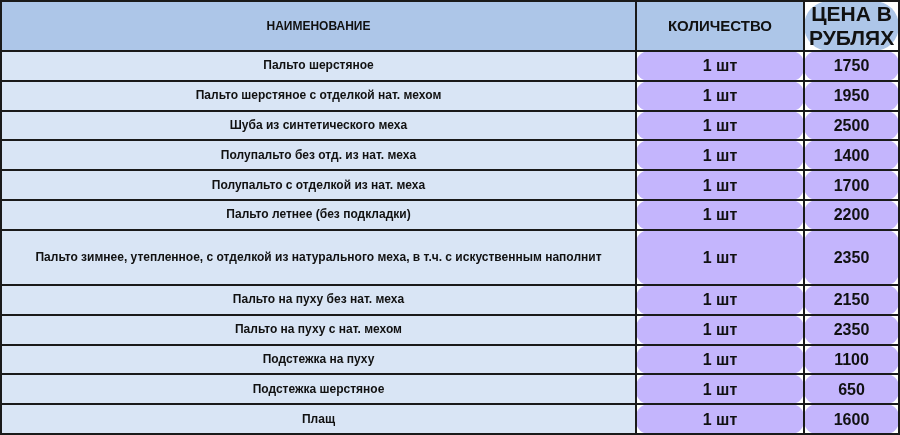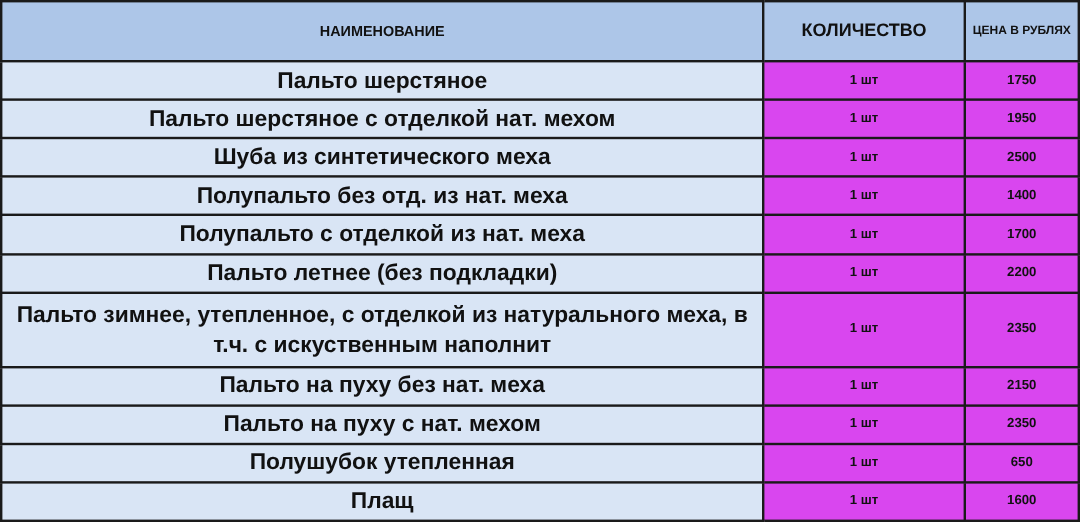--- a/index.html
+++ b/index.html
@@ -20,23 +20,23 @@
     padding: 0 4px;
     line-height: 25px;
   }
   table.price-table th {
     background: #adc6e8;
     height: 48px;
     line-height: 24px;
   }
   th.col-name { font-size: 12px; width: 625px; }
   th.col-qty { font-size: 15px; width: 158px; margin-top: 30px; }
-  th.col-price { font-size: 10px; }
-  td.cell-name { background: #d9e5f5; font-size: 19px; }
-  td.cell-qty, td.cell-price { background: #d946ef; font-size: 11px; }
+  th.col-price { font-size: 21px; border-radius: 25px; }
+  td.cell-name { background: #d9e5f5; font-size: 12px; }
+  td.cell-qty, td.cell-price { background: #c4b5fd; font-size: 16px; border-radius: 13px; }
   tr.row-single td { height: 22px; }
   tr.row-double td { height: 48px; line-height: 25px; }
 </style>
 </head>
 <body>
 
 <table class="price-table">
   <thead>
     <tr>
       <th class="col-name">НАИМЕНОВАНИЕ</th>
@@ -84,21 +84,26 @@
       <td class="cell-name">Пальто на пуху без нат. меха</td>
       <td class="cell-qty">1 шт</td>
       <td class="cell-price">2150</td>
     </tr>
     <tr class="row-single">
       <td class="cell-name">Пальто на пуху с нат. мехом</td>
       <td class="cell-qty">1 шт</td>
       <td class="cell-price">2350</td>
     </tr>
     <tr class="row-single">
-      <td class="cell-name">Полушубок утепленная</td>
+      <td class="cell-name">Подстежка на пуху</td>
+      <td class="cell-qty">1 шт</td>
+      <td class="cell-price">1100</td>
+    </tr>
+    <tr class="row-single">
+      <td class="cell-name">Подстежка шерстяное</td>
       <td class="cell-qty">1 шт</td>
       <td class="cell-price">650</td>
     </tr>
     <tr class="row-single">
       <td class="cell-name">Плащ</td>
       <td class="cell-qty">1 шт</td>
       <td class="cell-price">1600</td>
     </tr>
   </tbody>
 </table>

